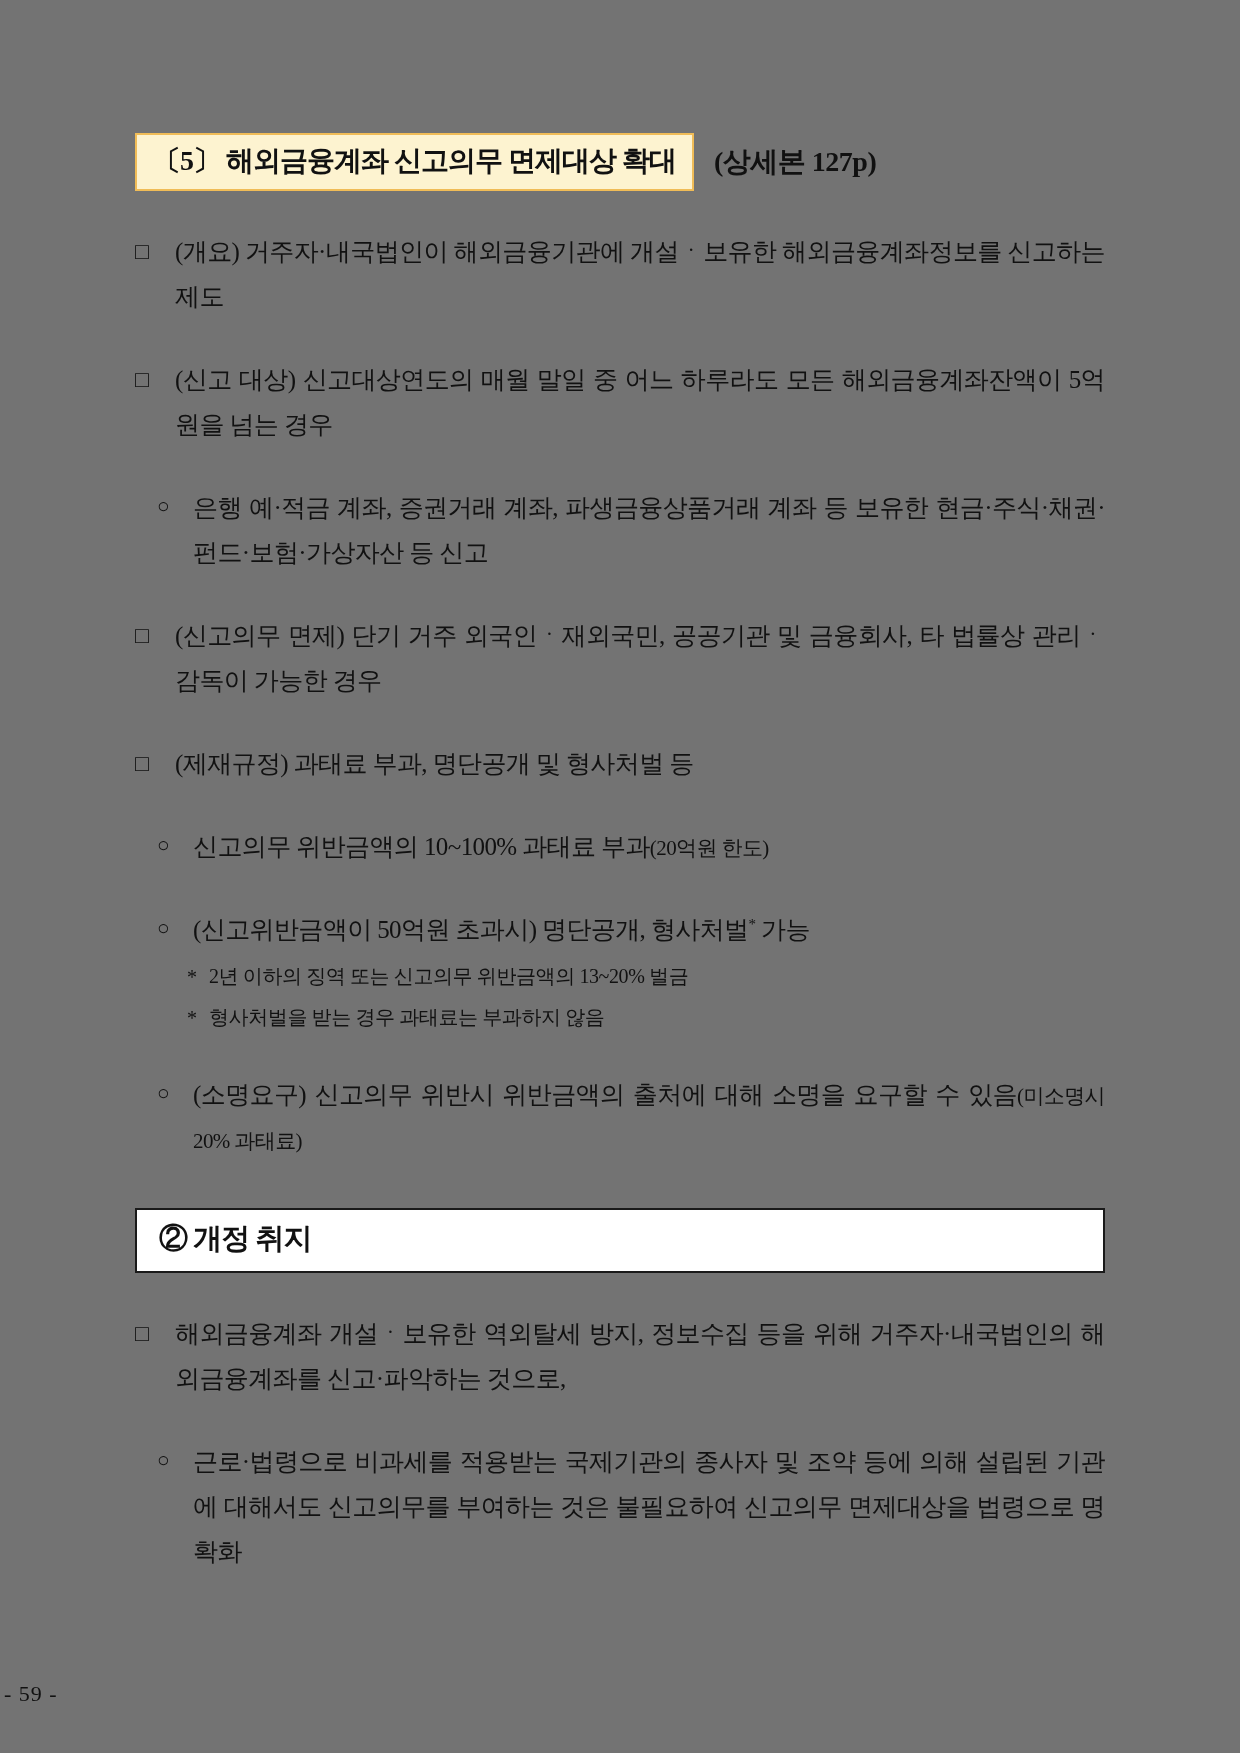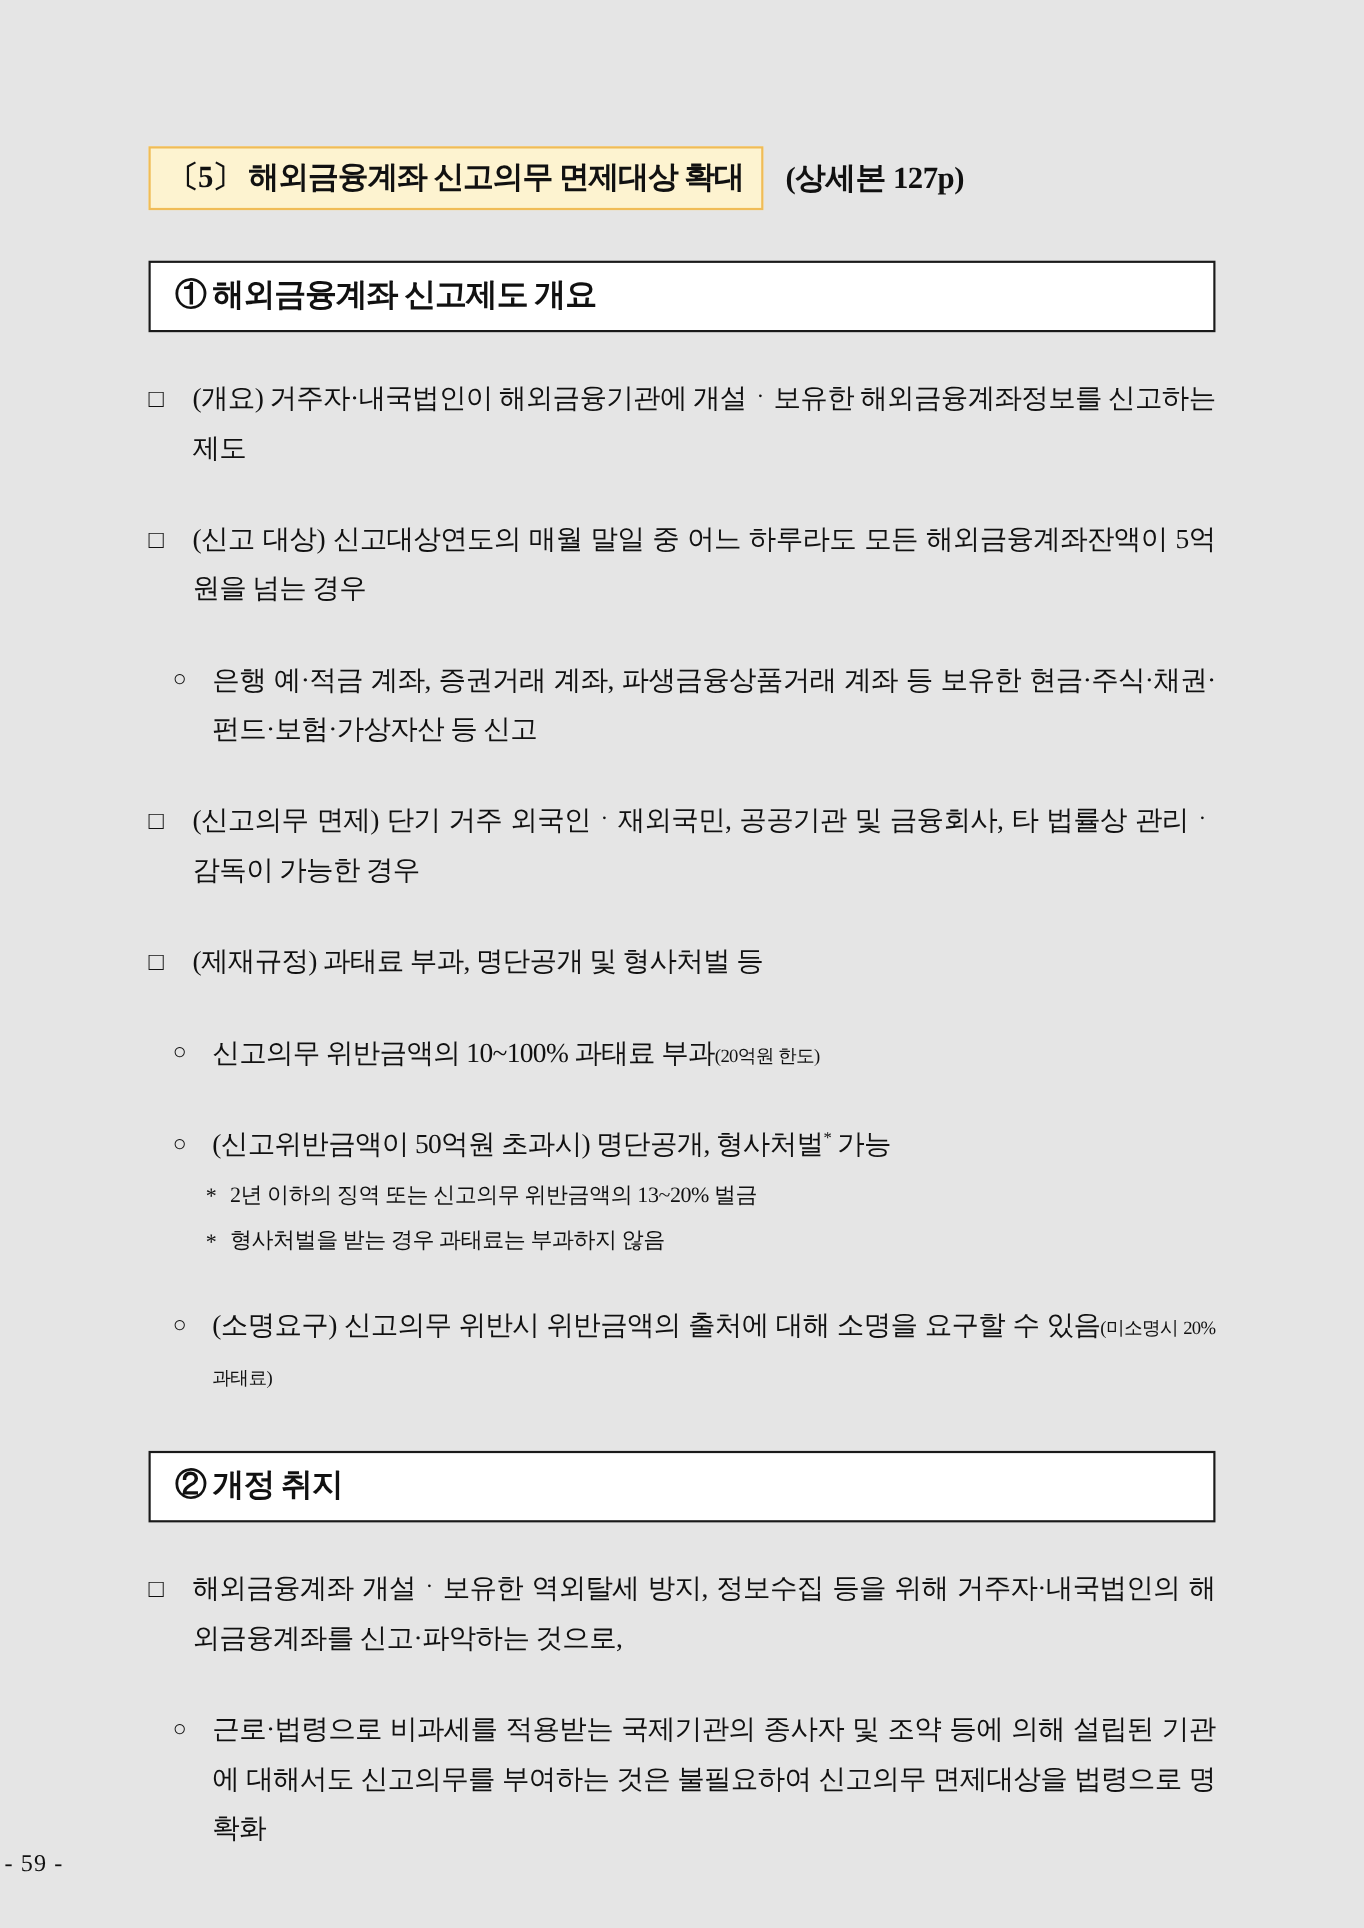--- a/index.html
+++ b/index.html
@@ -1,20 +1,20 @@
 <!DOCTYPE html>
 <html><head>
 <meta charset="utf-8">
 <style>
   * { box-sizing: border-box; }
   html, body { margin: 0; padding: 0; background: #ffffff; }
   .page {
     width: 1240px;
     height: 1753px;
-    background: #e5e5e5;
+    background: #737373;
     position: relative;
     padding: 133px 135px 0 135px;
     font-family: "Liberation Serif", "DejaVu Serif", serif;
     color: #111;
     overflow: hidden;
   }
   .title-row { display: flex; align-items: center; gap: 20px; }
   .title-box {
     background: #fdf3d0;
     border: 2px solid #f0bc57;
@@ -44,41 +44,40 @@
   }
   .item .marker { flex: 0 0 auto; }
   .ptext { flex: 1 1 auto; }
   .lvl1 { margin-top: 38px; }
   .lvl1 .marker { width: 40px; font-size: 23px; padding-top: 2px; }
   .lvl2 { margin-top: 38px; margin-left: 22px; }
   .lvl2 .marker { width: 36px; font-size: 21px; padding-top: 3px; }
   .lvl3 { margin-top: 8px; margin-left: 52px; font-size: 20px; line-height: 1.6; letter-spacing: -0.4px; }
   .lvl3 .marker { width: 22px; padding-top: 1px; }
   .b { font-weight: normal; }
-  .small { font-size: 17px; }
+  .small { font-size: 21px; }
   sup { font-size: 0.6em; line-height: 0; }
   .footer {
     position: absolute;
     left: 4px; right: 0;
     bottom: 46px;
     font-size: 22px;
     letter-spacing: 1px;
   }
 </style>
 </head>
 <body>
 
 <div class="page">
   <div class="title-row">
     <div class="title-box">〔5〕 해외금융계좌 신고의무 면제대상 확대</div>
     <div class="title-ref">(상세본 127p)</div>
   </div>
 
   <div>
-      <div class="section-box">① 해외금융계좌 신고제도 개요</div>
       <div class="item lvl1">
         <span class="marker">□</span>
         <span class="ptext"><span class="b">(개요) 거주자·내국법인</span><span>이 </span><span class="b">해외금융기관에 개설ㆍ보유한 해외금융계좌정보</span><span>를 </span><span class="b">신고</span><span>하는 제도</span></span>
       </div>
       <div class="item lvl1">
         <span class="marker">□</span>
         <span class="ptext"><span class="b">(신고 대상) </span><span>신고대상연도의 </span><span class="b">매월 말일</span><span> 중 어느 하루라도 </span><span class="b">모든 해외금융계좌잔액</span><span>이 5억원을 </span><span class="b">넘는 경우</span></span>
       </div>
       <div class="item lvl2">
         <span class="marker">○</span>

